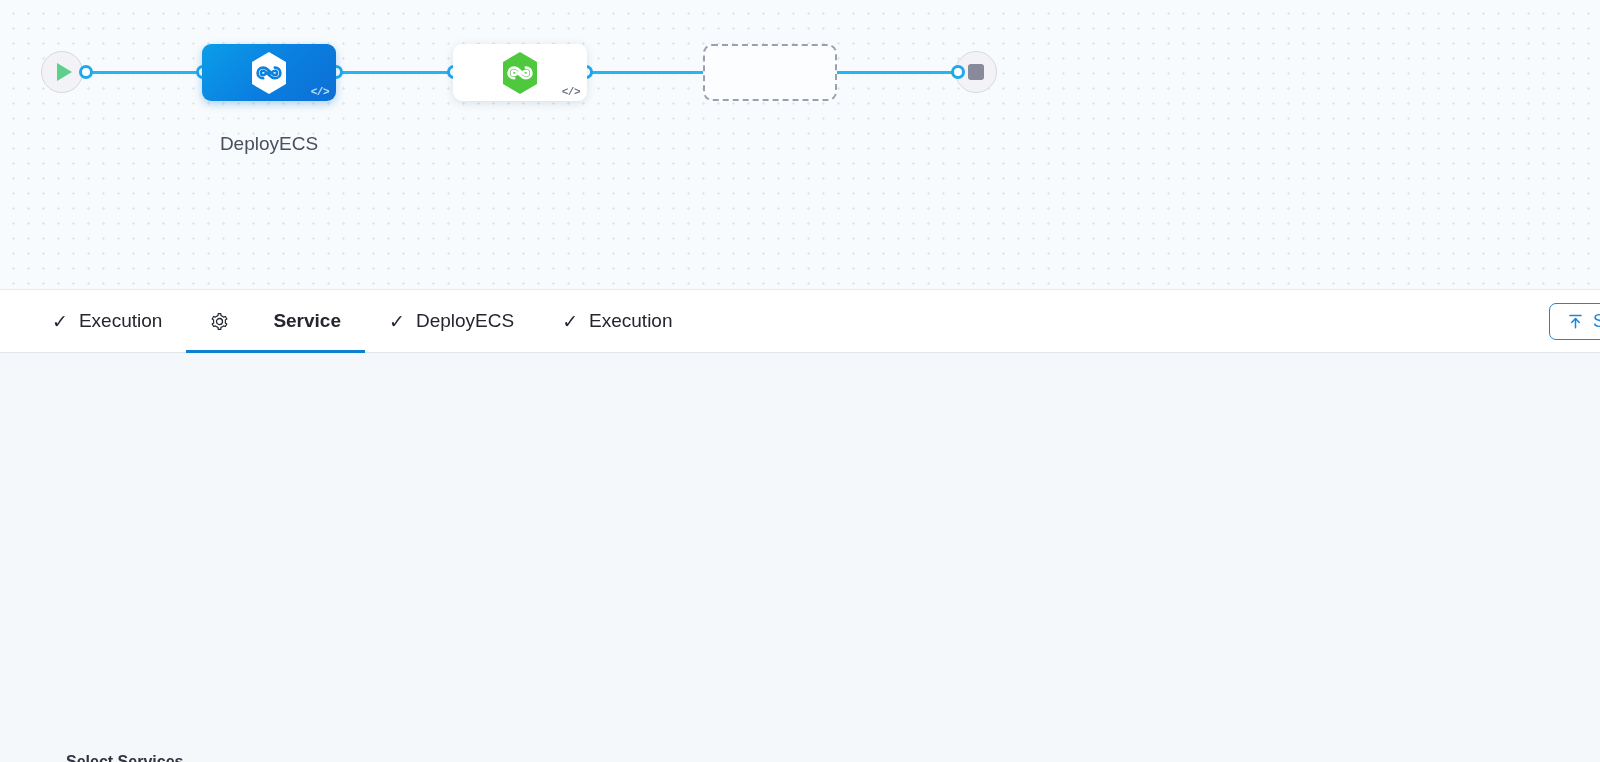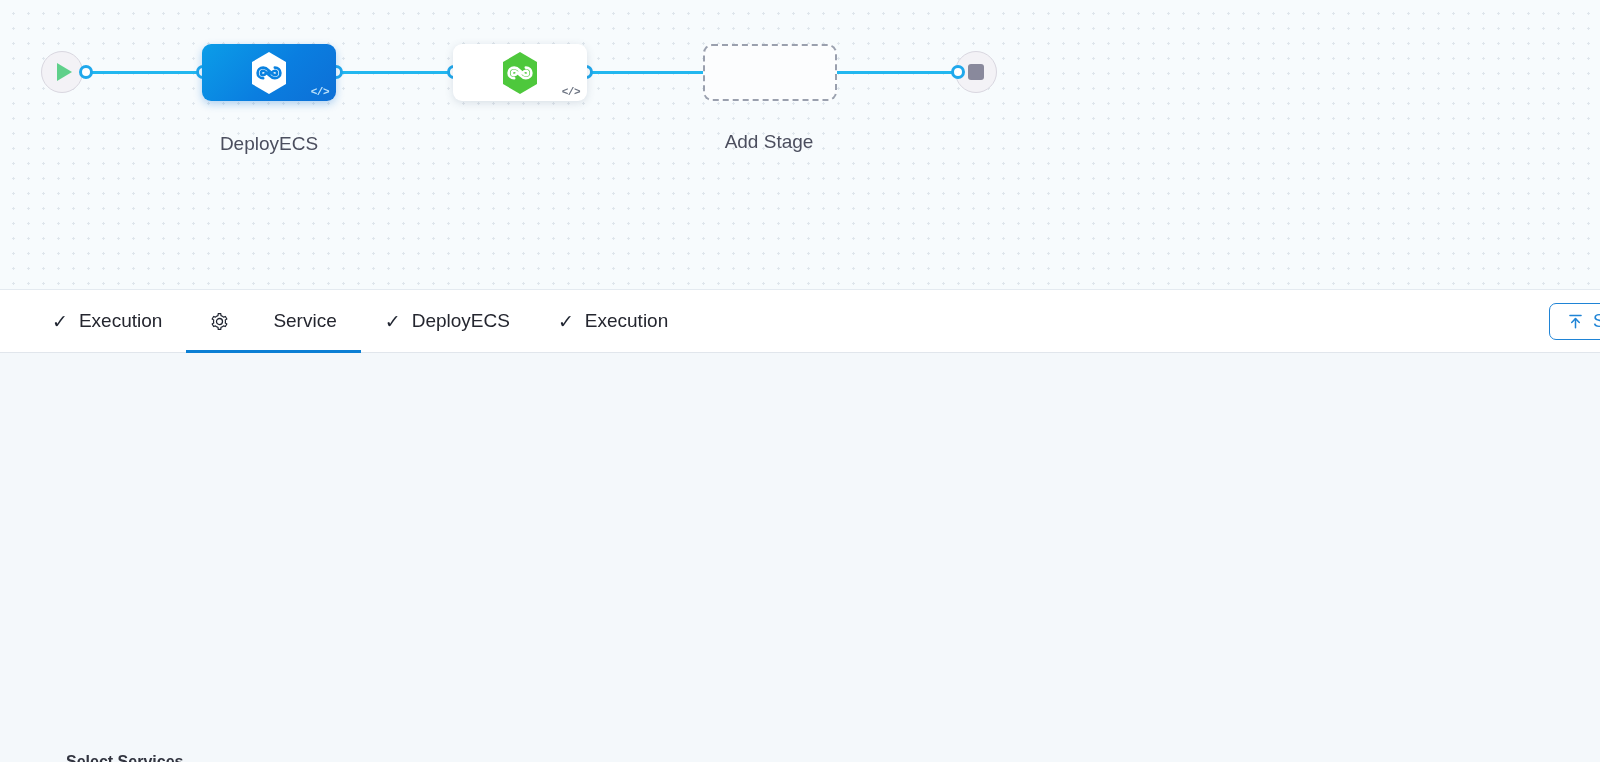--- a/index.html
+++ b/index.html
@@ -106,21 +106,21 @@
     padding-left: 28px;
   }
   .tab {
     display: flex; align-items: center; gap: 11px;
     padding: 0 24px;
     font-size: 19px;
     color: #24262f;
     cursor: pointer;
     position: relative;
   }
-  .tab.active { font-weight: normal; gap: 44px; }
+  .tab.active { font-weight: bold; gap: 44px; }
   .tab.active::after {
     content: ""; position: absolute;
     left: 0; right: 0; bottom: -1px; height: 3px;
     background: #0b7fd4;
   }
   .tab .tick { font-size: 19px; color: #1f2430; }
   .tab svg { display: block; }
 
   #save-btn {
     position: absolute;
@@ -179,21 +179,20 @@
       <path d="M14.2 27.2 c-3.4 0 -5.6 -2.4 -5.6 -5.3 c0 -2.9 2.2 -5.3 5.6 -5.3 c2.2 0 3.8 1.1 5.8 3.1 l0.4 0.4 l-2.2 2.2 l-0.4 -0.4 c-1.5 -1.6 -2.5 -2.2 -3.6 -2.2 c-1.3 0 -2.3 0.9 -2.3 2.2 c0 1.3 1 2.2 2.3 2.2 c1.1 0 2.1 -0.6 3.6 -2.2" fill="none" stroke="#ffffff" stroke-width="2.6" stroke-linecap="round"></path>
       <path d="M25.8 16.6 c3.4 0 5.6 2.4 5.6 5.3 c0 2.9 -2.2 5.3 -5.6 5.3 c-2.2 0 -3.8 -1.1 -5.8 -3.1 l-0.4 -0.4 l2.2 -2.2 l0.4 0.4 c1.5 1.6 2.5 2.2 3.6 2.2 c1.3 0 2.3 -0.9 2.3 -2.2 c0 -1.3 -1 -2.2 -2.3 -2.2 c-1.1 0 -2.1 0.6 -3.6 2.2" fill="none" stroke="#ffffff" stroke-width="2.6" stroke-linecap="round"></path>
     </svg>
     <span class="code-badge">&lt;/&gt;</span>
   </div>
   <div class="port" style="left:579px;"></div>
 
   <div class="stage dashed" style="left:703px;">
     <span class="plus-glyph"></span>
   </div>
-  <div class="stage-label" style="left:649px; top:131px;">Add Stage</div>
 
   <div class="port" style="left:951px;"></div>
   <div class="terminal" style="left:955px;">
     <div class="stop-sq"></div>
   </div>
 </div>
 
 <div id="tabbar">
 
   <div class="tab">

